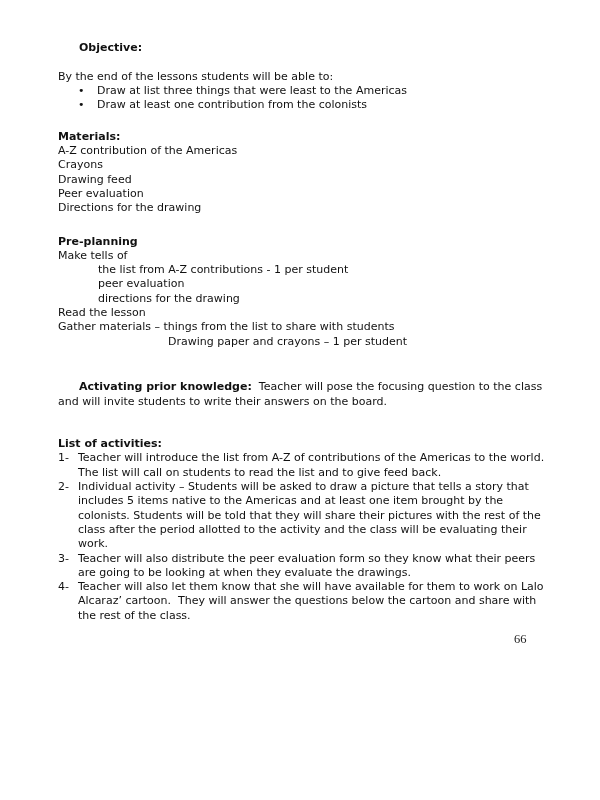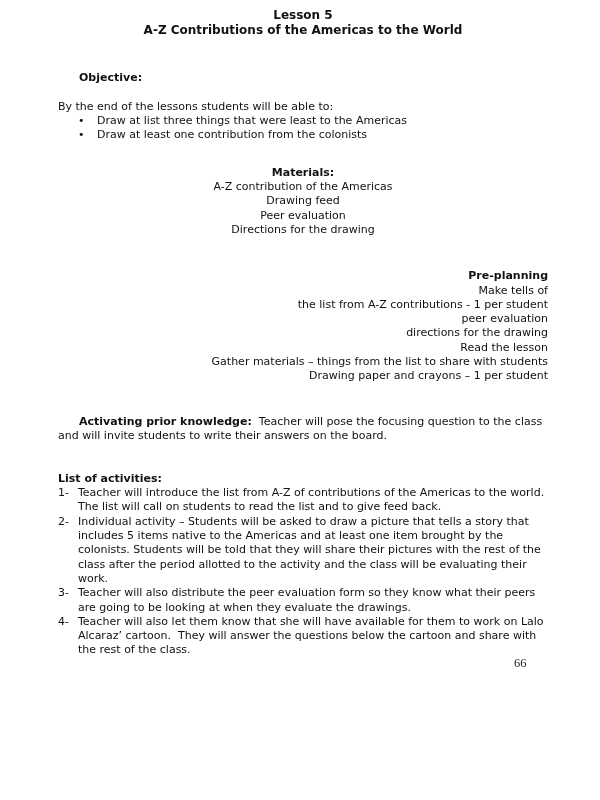--- a/index.html
+++ b/index.html
@@ -12,22 +12,22 @@
     font-family: "DejaVu Sans", "Liberation Sans", sans-serif;
     font-size: 11px;
     line-height: 14.3px;
     box-sizing: border-box;
     padding: 8px 52px 0 58px;
     overflow: hidden;
   }
   .title-block { text-align: center; font-weight: bold; font-size: 12px; line-height: 15px; }
   .section { margin: 0; }
   .sec-objective   { margin-top: 19px; }
-  .sec-materials   { margin-top: 23px; text-align: center; }
-  .sec-preplanning { margin-top: 32px; text-align: right; }
+  .sec-materials   { margin-top: 17px; }
+  .sec-preplanning { margin-top: 19px; }
   .sec-focusing    { margin-top: 17px; }
   .sec-activating  { margin-top: 17px; }
   .sec-activities  { margin-top: 14px; }
   .hd { font-weight: bold; }
   .hd-underline { }
   p, .line { margin: 0; white-space: pre-wrap; }
   .bullet-item { position: relative; padding-left: 39px; }
   .bullet-item::before {
     content: "\2022";
     position: absolute;
@@ -35,48 +35,45 @@
     top: 0;
   }
   .indent-1 { padding-left: 40px; }
   .indent-2 { padding-left: 110px; }
   .activity { display: flex; }
   .activity .num { width: 20px; flex: 0 0 20px; }
   .activity .txt { flex: 1; white-space: pre-wrap; }
   .page-number {
     position: absolute;
     left: 514px;
-    top: 656px;
+    top: 632px;
     font-family: "Liberation Serif", "DejaVu Serif", serif;
     font-size: 12.5px;
     color: #222222;
   }
 </style>
 </head>
 <body>
 
 <div class="page">
 
-  <div class="title-block">
-    <div>Lesson 5</div>
-    <div>A-Z Contributions of the Americas to the World</div>
-  </div>
 
   <div class="section sec-objective">
     <p class="line">
       <span class="hd hd-underline">Objective</span><span class="hd">:</span>
     </p>
     <p class="line">By the end of the lessons students will be able to:</p>
     <p class="line bullet-item">Draw at list three things that were least to the Americas</p>
     <p class="line bullet-item">Draw at least one contribution from the colonists</p>
   </div>
 
   <div class="section sec-materials">
     <p class="line"><span class="hd hd-underline">Materials:</span></p>
     <p class="line">A-Z contribution of the Americas</p>
+    <p class="line">Crayons</p>
     <p class="line">Drawing feed</p>
     <p class="line">Peer evaluation</p>
     <p class="line">Directions for the drawing</p>
   </div>
 
   <div class="section sec-preplanning">
     <p class="line"><span class="hd hd-underline">Pre-planning</span></p>
     <p class="line">Make tells of</p>
     <p class="line indent-1">the list from A-Z contributions - 1 per student</p>
     <p class="line indent-1">peer evaluation</p>

